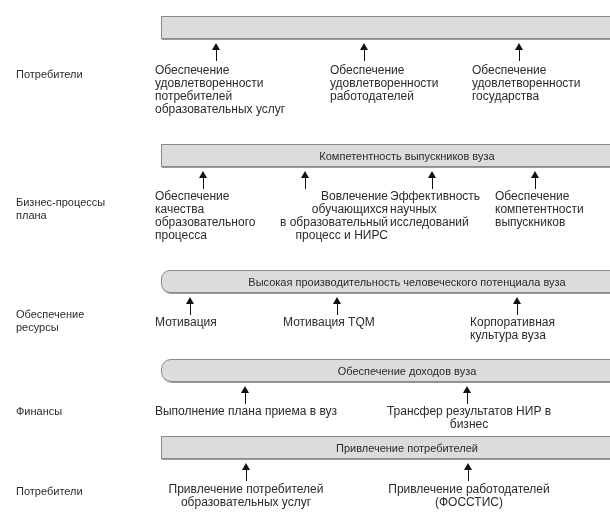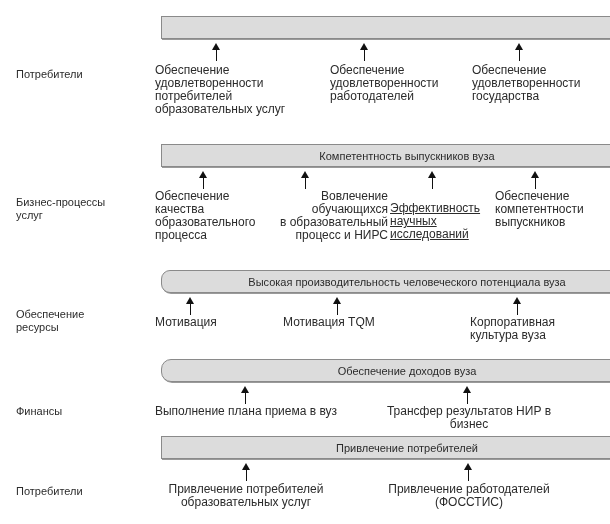--- a/index.html
+++ b/index.html
@@ -102,21 +102,21 @@
 потребителей
 образовательных услуг</div>
   <div class="cap left" style="left:330px; top:64px; width:140px;">Обеспечение
 удовлетворенности
 работодателей</div>
   <div class="cap left" style="left:472px; top:64px; width:120px;">Обеспечение
 удовлетворенности
 государства</div>
 
   <div class="row-label" style="top:196px;">Бизнес-процессы
-услуг</div>
+плана</div>
 
   <div class="bar" style="top:144px;">
     <span>Компетентность выпускников вуза</span>
   </div>
 
   <div class="arrow" style="left:199px; top:171px; height:18px;">
     <div class="head"></div>
       <div class="shaft" style="height:12px;"></div>
   </div>
   <div class="arrow" style="left:301px; top:171px; height:18px;">
@@ -133,21 +133,21 @@
   </div>
 
   <div class="cap left" style="left:155px; top:190px; width:112px;">Обеспечение
 качества
 образовательного
 процесса</div>
   <div class="cap left" style="left:270px; top:190px; width:118px;text-align:right;">Вовлечение
 обучающихся
 в образовательный
 процесс и НИРС</div>
-  <div class="cap left" style="left:390px; top:202px; width:102px;text-decoration:underline;">Эффективность
+  <div class="cap left" style="left:390px; top:190px; width:102px;">Эффективность
 научных
 исследований</div>
   <div class="cap left" style="left:495px; top:190px; width:100px;">Обеспечение
 компетентности
 выпускников</div>
 
   <div class="row-label" style="top:308px;">Обеспечение
 ресурсы</div>
 
   <div class="bar" style="top:270px;border-radius:9px;">

